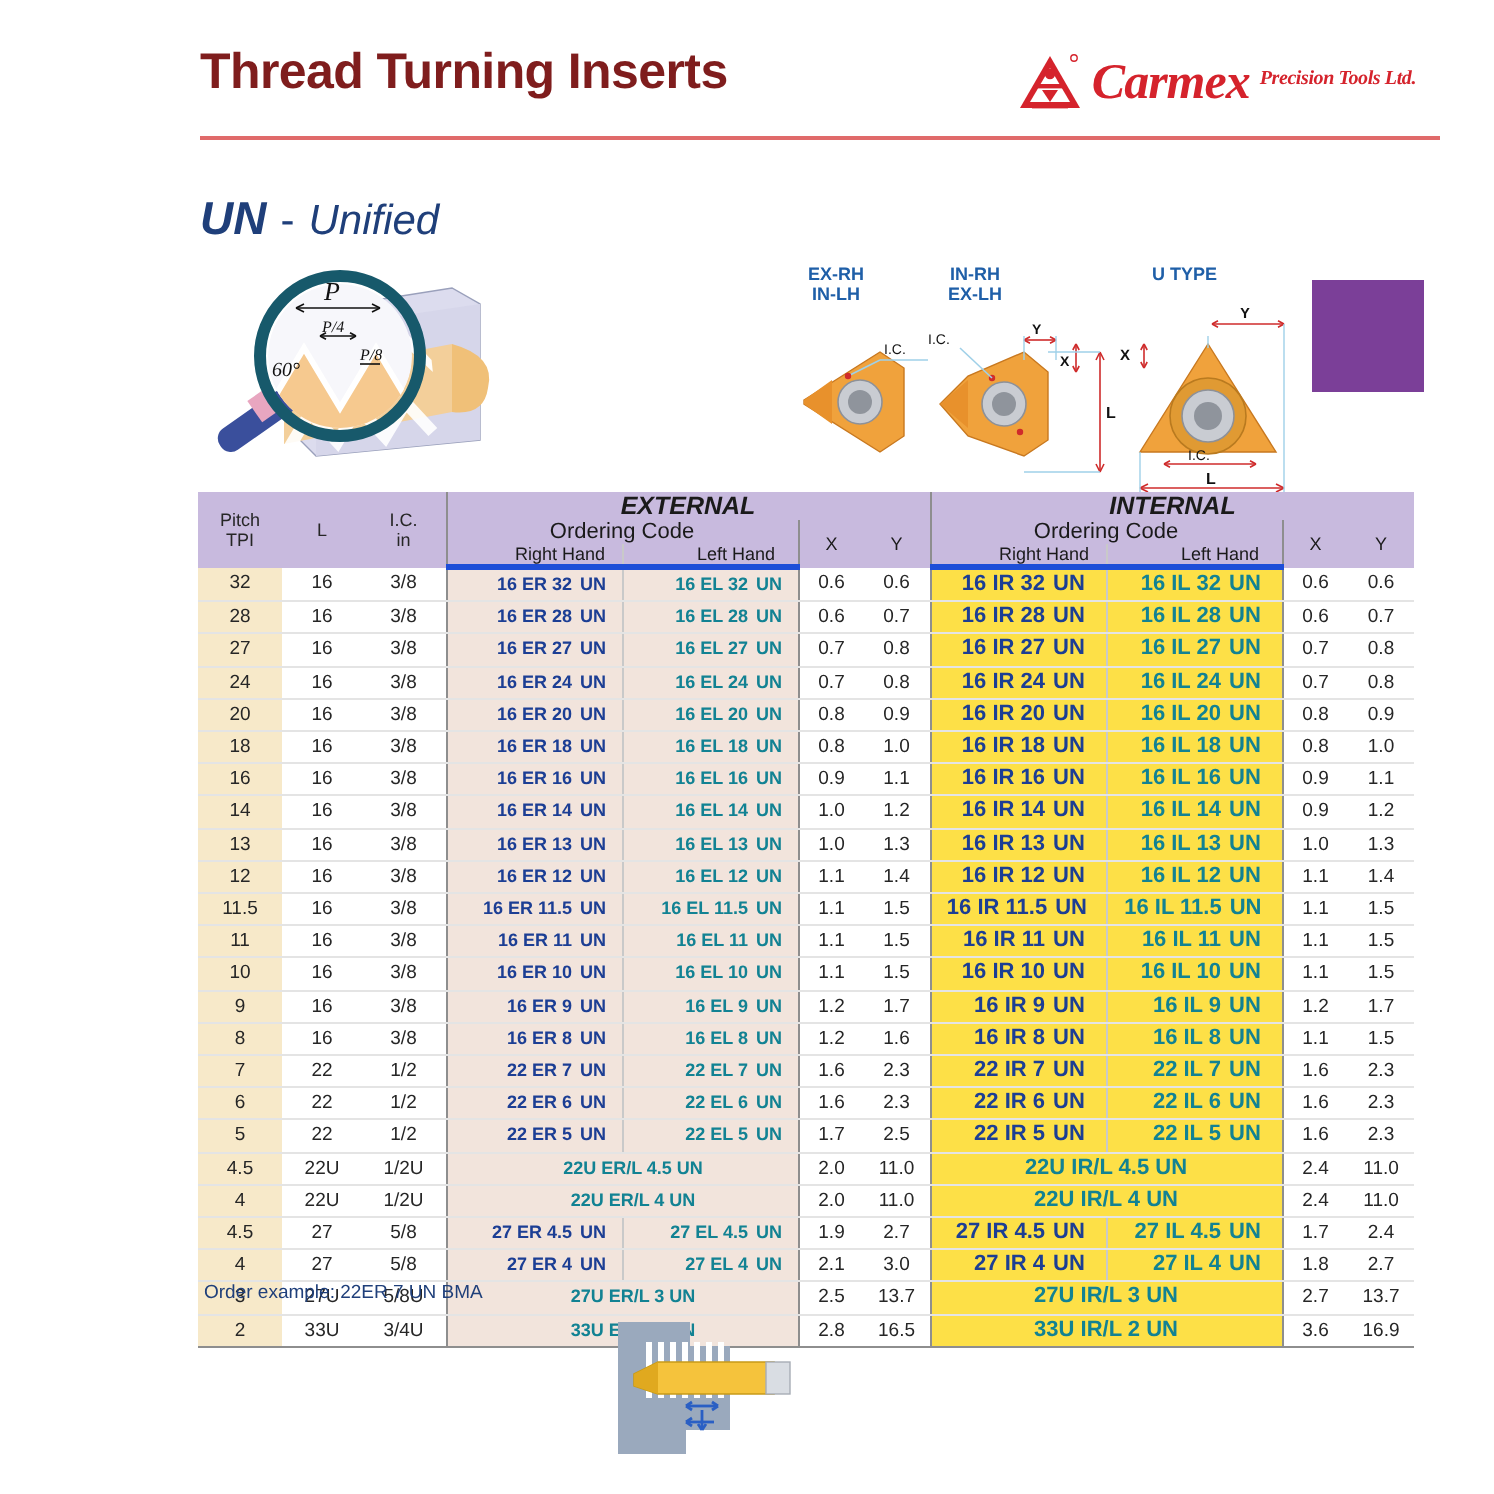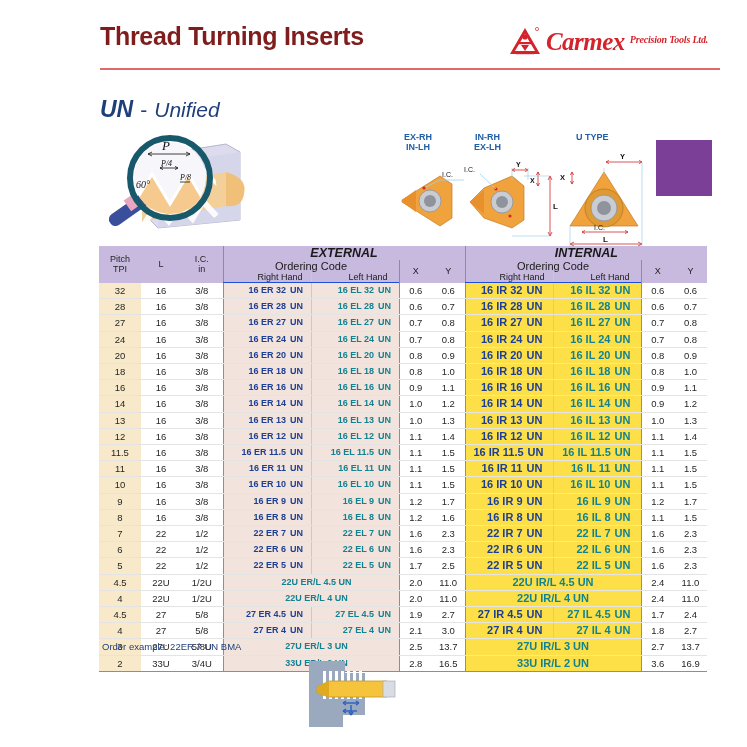--- a/index.html
+++ b/index.html
@@ -71,21 +71,21 @@
   .rh{color:#1c3e94;}
   .lh{color:#128293;}
   .codecell{display:flex;justify-content:center;align-items:center;gap:4px;height:100%;}
   .codecell .pfx{min-width:48px;text-align:right;}
   .codecell .sfx{min-width:17px;text-align:left;}
   .merged{color:#128293;font-weight:bold;font-size:9px;}
   td.sep-left{border-left:1px solid #8e8e8e;}
   td.sep-thin{border-left:0.6px solid #c9c9c9;}
   tr.grp-top td{border-top:1px solid #8e8e8e;}
   tbody tr:last-child td{border-bottom:1px solid #8e8e8e;}
-  thead tr:last-child td{border-bottom:1px solid #1d4ed8;padding-left:26px;}
+  thead tr:last-child td{border-bottom:3px solid #1d4ed8;padding-left:26px;}
   
   #order-example{
     position:absolute;left:102px;top:641px;font-size:9.5px;color:#1f3f7a;
   }
   #tool-art{position:absolute;left:303px;top:657px;width:110px;height:80px;}
 </style>
 </head>
 <body>
 
 <div id="header">

